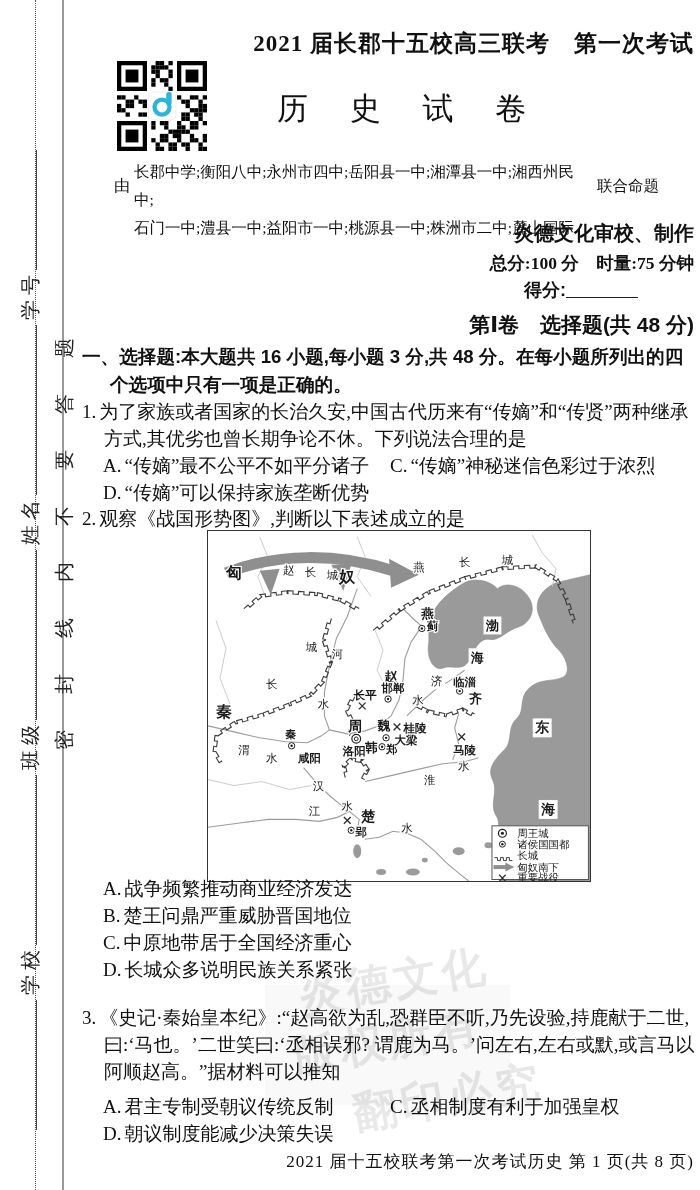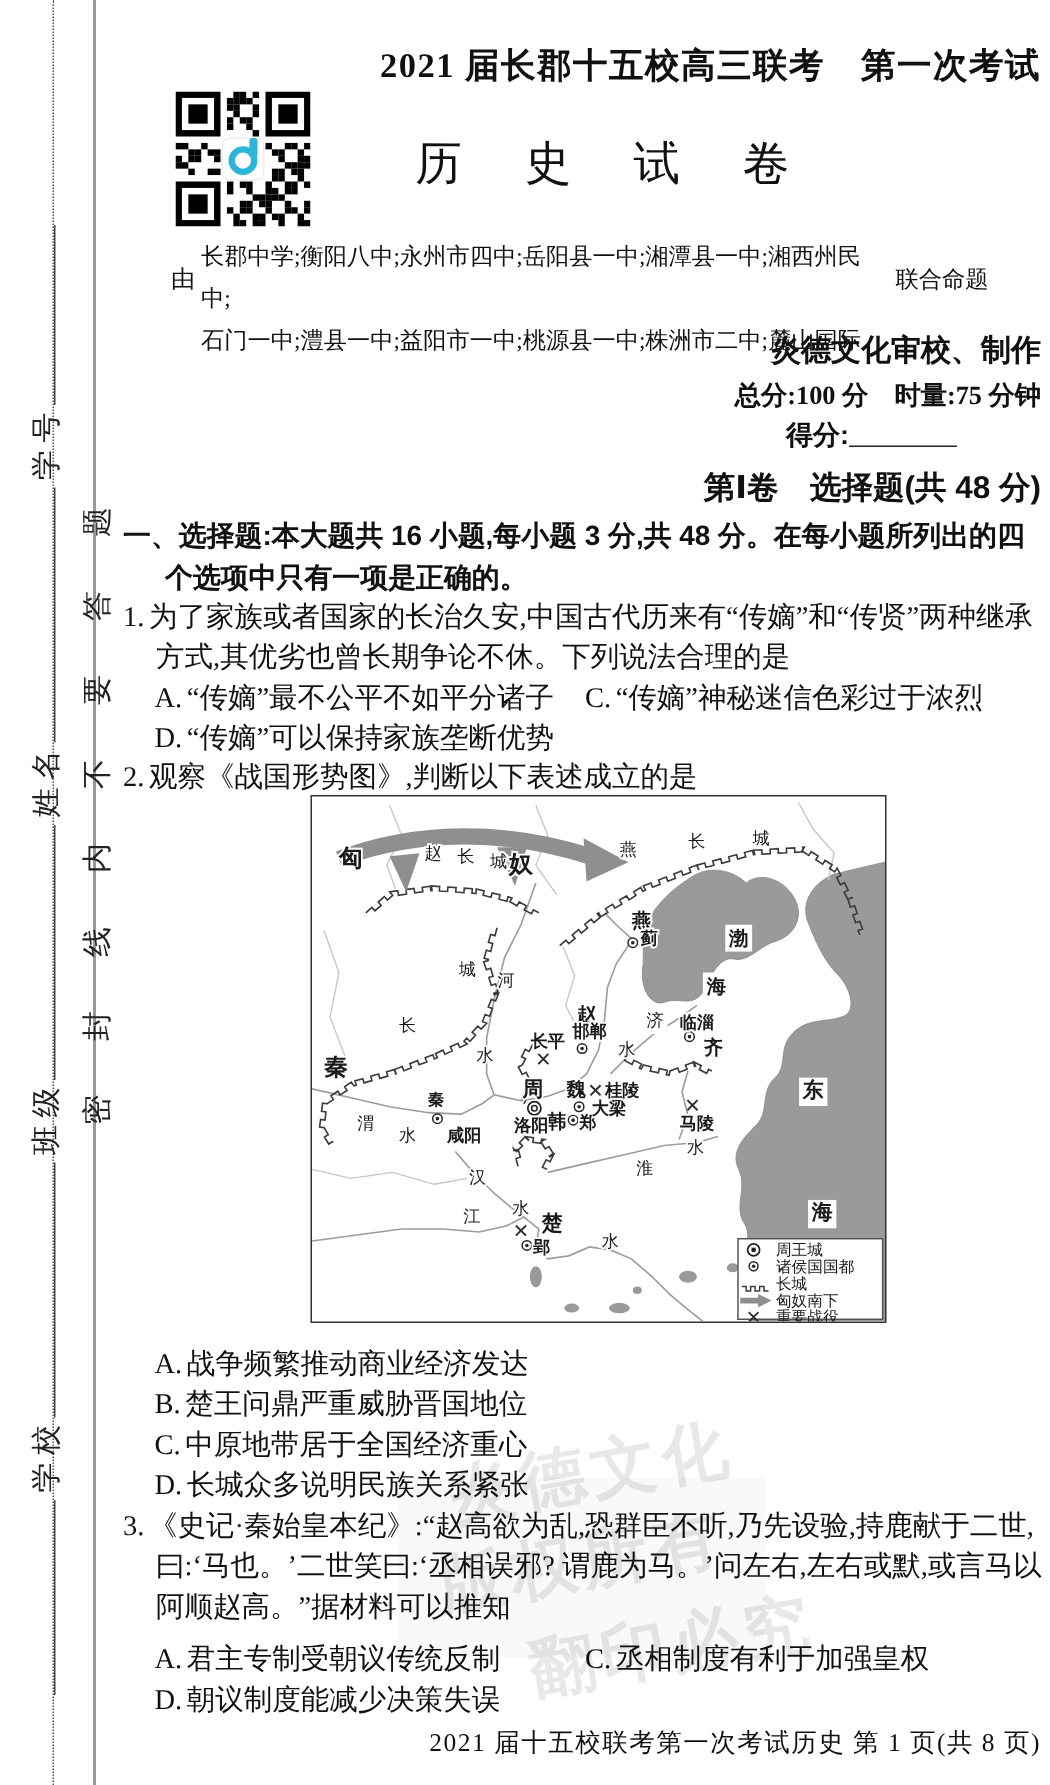--- a/index.html
+++ b/index.html
@@ -338,21 +338,21 @@
         <path d="M288.0,328.5 L291.0,328.5 L291.0,331.5 L294.0,331.5 L294.0,328.5 L297.0,328.5 L297.0,331.5 L300.0,331.5 L300.0,328.5 L303.0,328.5 L303.0,331.5 L306.0,331.5" fill="none" stroke="#3c3c3c" stroke-width="1"></path>
         <text x="311" y="330" font-size="10.5" fill="#1a1a1a" font-family="&quot;Liberation Serif&quot;,&quot;DejaVu Serif&quot;,serif">长城</text>
         <line x1="287" y1="338" x2="300" y2="338" stroke="#8f8f8f" stroke-width="4"></line>
         <path d="M299,333.5 L308,338 L299,342.5 Z" fill="#8f8f8f"></path>
         <text x="311" y="341.5" font-size="10.5" fill="#1a1a1a" font-family="&quot;Liberation Serif&quot;,&quot;DejaVu Serif&quot;,serif">匈奴南下</text>
         <path d="M292.7,345.7 L299.3,352.3 M299.3,345.7 L292.7,352.3" stroke="#2d2d2d" stroke-width="1.2"></path>
         <text x="311" y="352.5" font-size="10.5" fill="#1a1a1a" font-family="&quot;Liberation Serif&quot;,&quot;DejaVu Serif&quot;,serif">重要战役</text>
       </svg>
   </div>
 
-  <div class="abs q2opts" style="top:896px">
+  <div class="abs q2opts" style="top:875px">
     <div><span class="okey">A.</span><span>战争频繁推动商业经济发达</span></div>
     <div><span class="okey">B.</span><span>楚王问鼎严重威胁晋国地位</span></div>
     <div><span class="okey">C.</span><span>中原地带居于全国经济重心</span></div>
     <div><span class="okey">D.</span><span>长城众多说明民族关系紧张</span></div>
   </div>
 
   <div class="abs qblock" style="top:1004px">
     <div class="qstem"><span class="okey">3.</span><span>《史记·秦始皇本纪》:“赵高欲为乱,恐群臣不听,乃先设验,持鹿献于二世,曰:‘马也。’二世笑曰:‘丞相误邪? 谓鹿为马。’问左右,左右或默,或言马以阿顺赵高。”据材料可以推知</span></div>
     <div class="opt-grid" style="margin-top:8px">
       <div><span class="okey">A.</span><span>君主专制受朝议传统反制</span></div>

